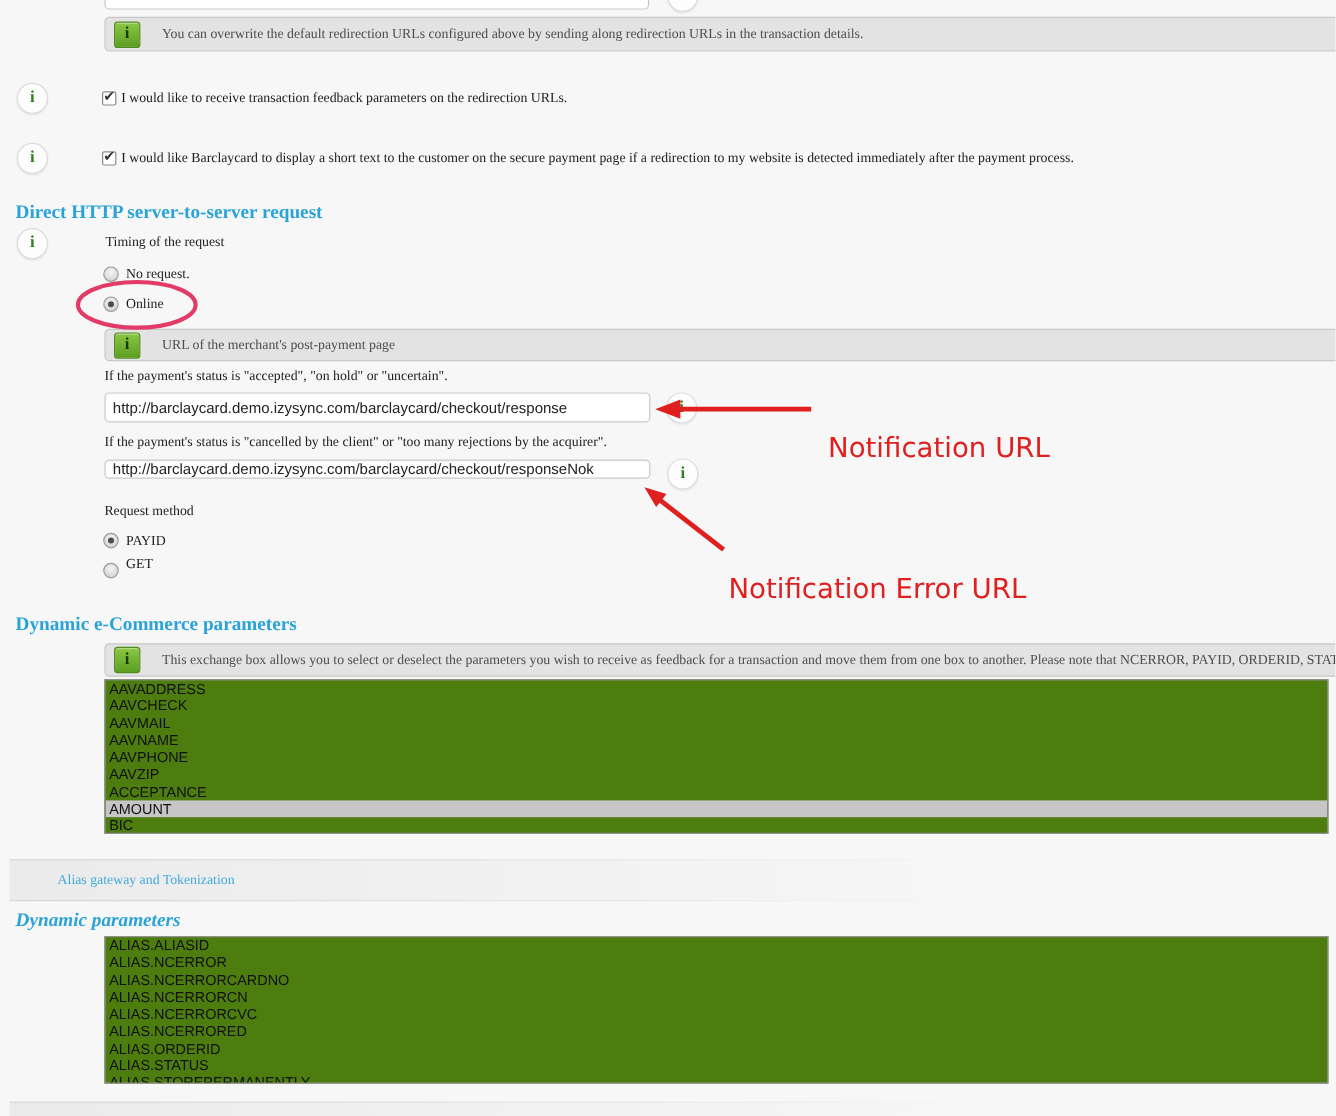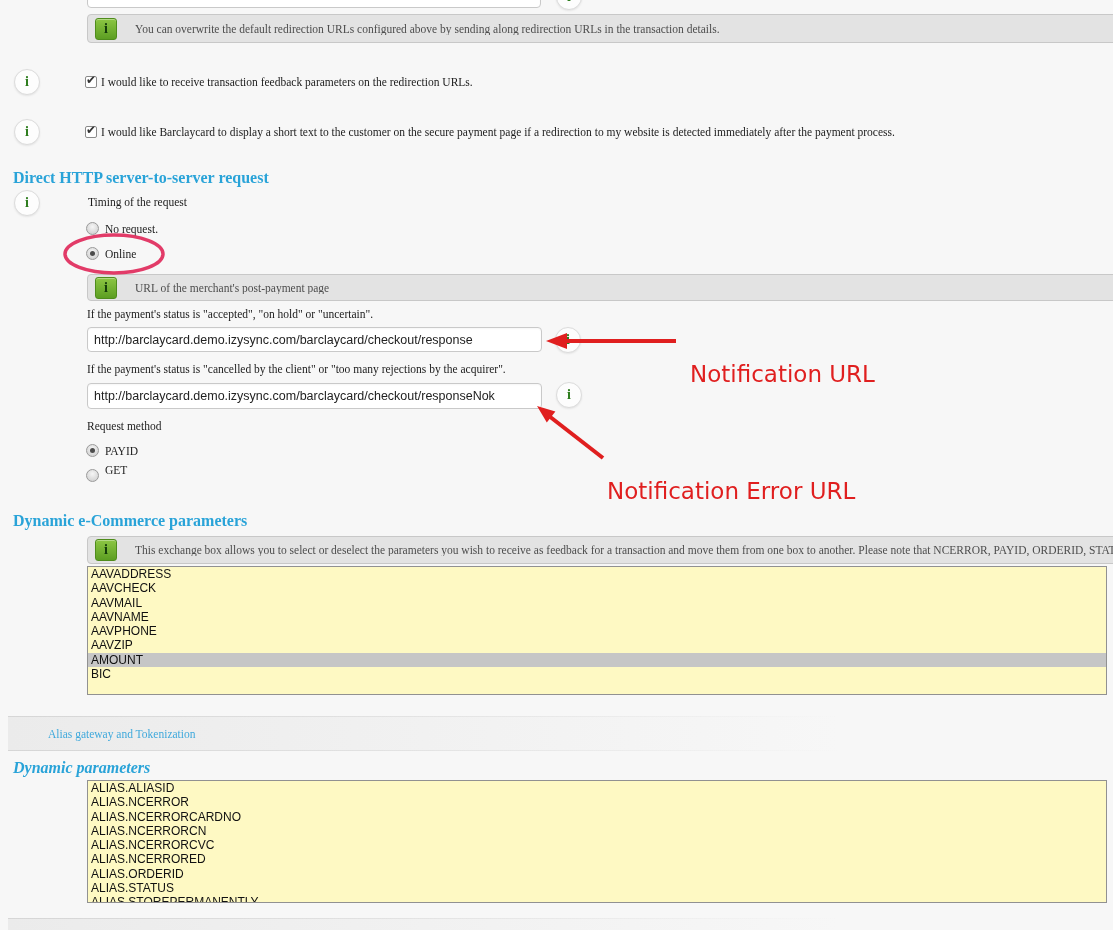--- a/index.html
+++ b/index.html
@@ -58,21 +58,21 @@
     content:"";position:absolute;left:3px;top:3px;width:5px;height:5px;border-radius:50%;
     background:#4c4c4c;
   }
   .ctl-label{position:absolute;font-size:11.5px;color:#1b1b1b;white-space:nowrap;}
 
   
   .blue-heading{position:absolute;font-size:16px;font-weight:bold;color:#29a3d8;white-space:nowrap;}
 
   
   .listbox{
-    position:absolute;background:#fef9c3;border:1px solid #919191;box-sizing:border-box;
+    position:absolute;background:#4d7c0f;border:1px solid #919191;box-sizing:border-box;
     overflow:hidden;font-family:"Liberation Sans",sans-serif;font-size:12px;color:#111;
   }
   .lb-item{height:14.3px;line-height:14.3px;padding-left:3px;white-space:nowrap;}
   .lb-item.selected{background:#c6c6c6;}
 
   
   .fade-bar{
     position:absolute;
     background:
       linear-gradient(to right,#d6d6d6,rgba(214,214,214,0)) top/100% 1px no-repeat,
@@ -125,21 +125,21 @@
     <span class="green-i">i</span>
     <span class="note-text">URL of the merchant's post-payment page</span>
   </div>
 
   <span class="ctl-label" style="left:87px;top:308px;">If the payment's status is "accepted", "on hold" or "uncertain".</span>
   <input class="text-input" style="left: 87px; top: 327px; width: 455px; height: 25px;" value="http://barclaycard.demo.izysync.com/barclaycard/checkout/response">
   <div class="info-circle" style="left:555px;top:327px;">i</div>
   <div class="annot-text" style="left: 690px; top: 329px; color: rgb(224, 31, 31);">Notification URL</div>
 
   <span class="ctl-label" style="left:87px;top:363px;">If the payment's status is "cancelled by the client" or "too many rejections by the acquirer".</span>
-  <input class="text-input" style="left: 87px; top: 383px; width: 455px; height: 26px;" value="http://barclaycard.demo.izysync.com/barclaycard/checkout/responseNok">
+  <input class="text-input" style="left: 87px; top: 383px; width: 455px; height: 16px;" value="http://barclaycard.demo.izysync.com/barclaycard/checkout/responseNok">
   <div class="info-circle" style="left:556px;top:382px;">i</div>
   <div class="annot-text" style="left: 607px; top: 446px; color: rgb(224, 31, 31);">Notification Error URL</div>
 
   <span class="ctl-label" style="left:87px;top:420px;">Request method</span>
   <span class="radio checked" style="left:86px;top:444px;"></span>
   <span class="ctl-label" style="left:105px;top:445px;">PAYID</span>
   <span class="radio" style="left:86px;top:469px;"></span>
   <span class="ctl-label" style="left:105px;top:464px;">GET</span>
 
   <div class="blue-heading" style="left:13px;top:512px;">Dynamic e-Commerce parameters</div>
@@ -149,20 +149,21 @@
     <span class="note-text">This exchange box allows you to select or deselect the parameters you wish to receive as feedback for a transaction and move them from one box to another. Please note that NCERROR, PAYID, ORDERID, STATUS are defa</span>
   </div>
 
   <div class="listbox" style="left:87px;top:566px;width:1020px;height:129px;">
       <div class="lb-item">AAVADDRESS</div>
       <div class="lb-item">AAVCHECK</div>
       <div class="lb-item">AAVMAIL</div>
       <div class="lb-item">AAVNAME</div>
       <div class="lb-item">AAVPHONE</div>
       <div class="lb-item">AAVZIP</div>
+      <div class="lb-item">ACCEPTANCE</div>
       <div class="lb-item selected">AMOUNT</div>
       <div class="lb-item">BIC</div>
     </div>
 
   <div class="fade-bar" style="left:8px;top:716px;width:832px;height:35px;">
     <span class="tab-text">Alias gateway and Tokenization</span>
   </div>
 
   <div class="blue-heading" style="left:13px;top:759px;font-style:italic;">Dynamic parameters</div>
 

